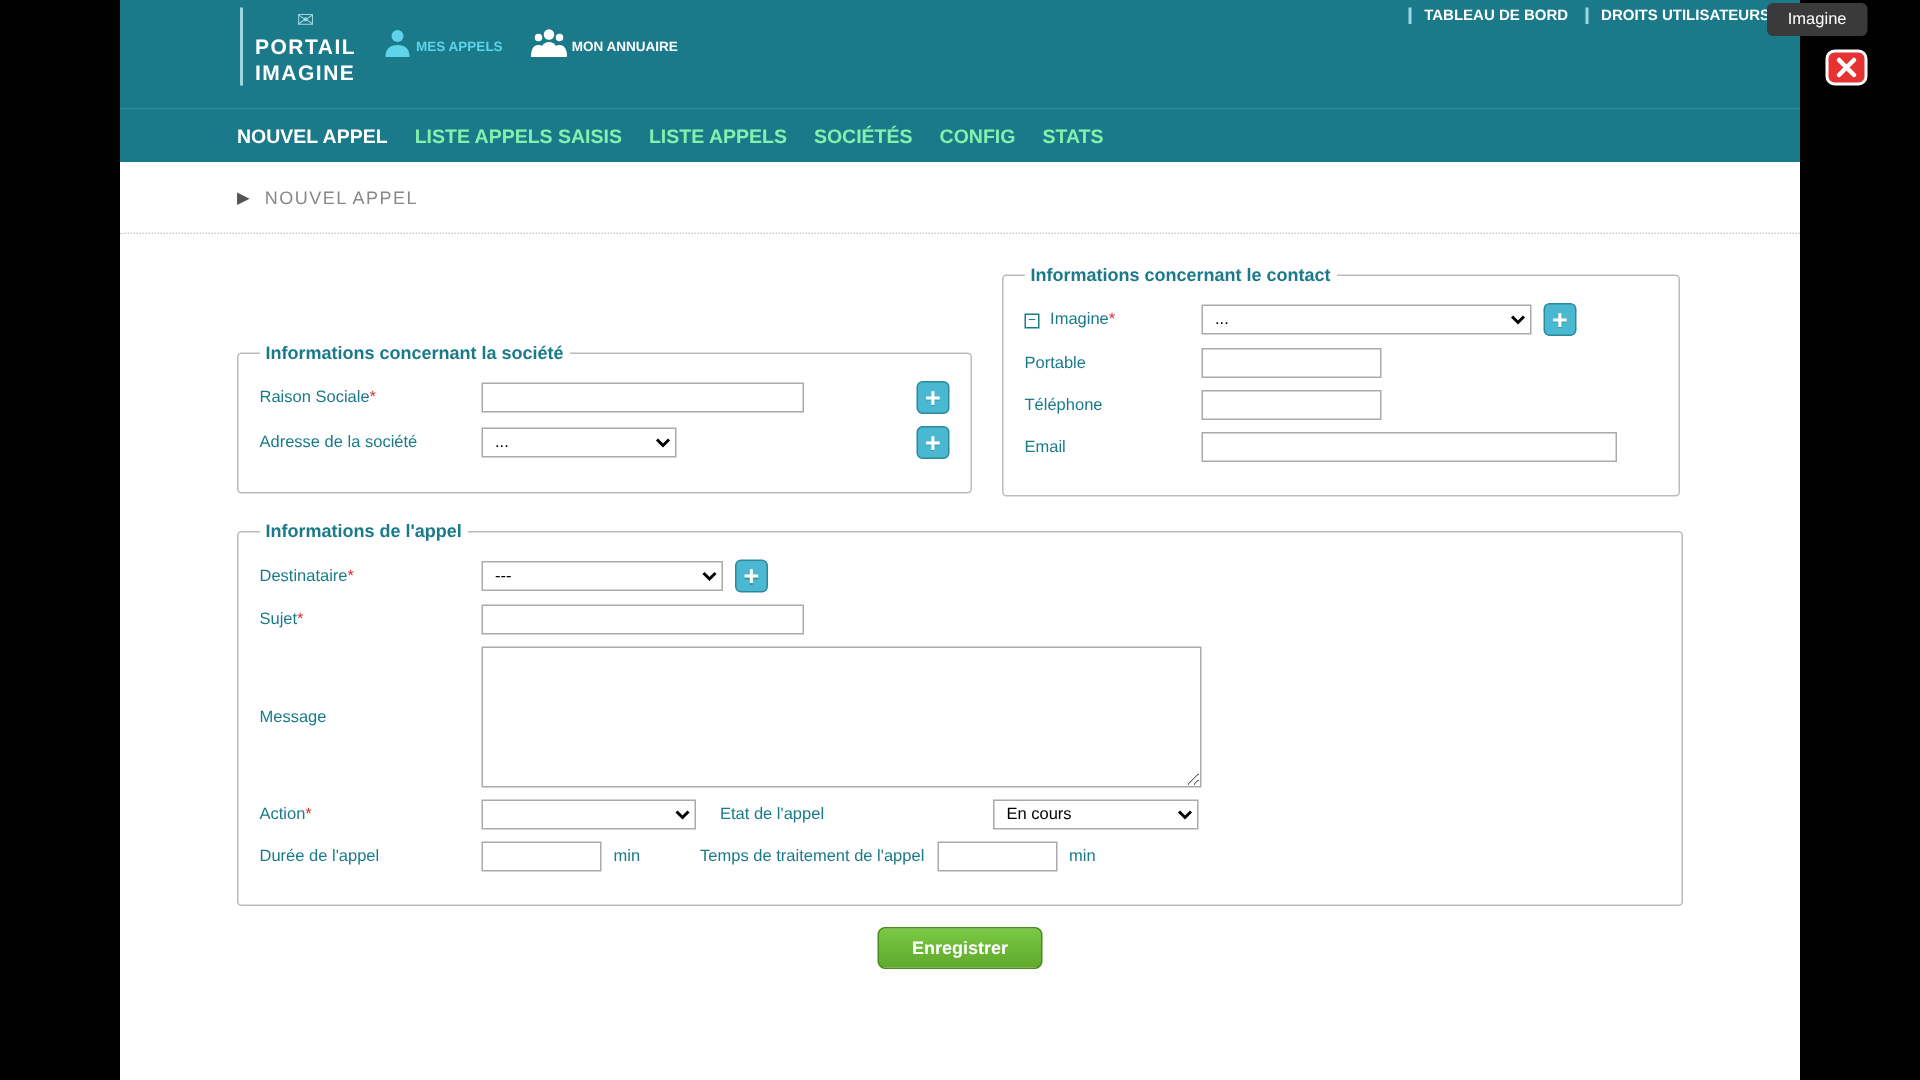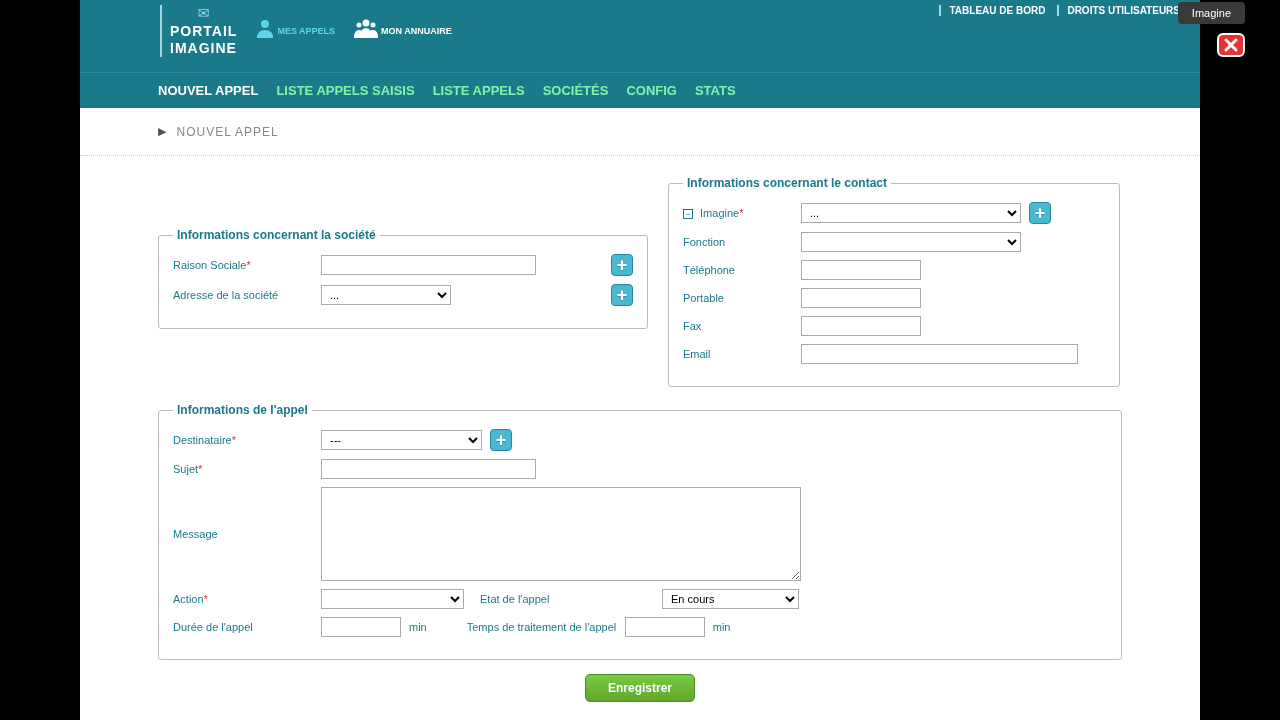--- a/index.html
+++ b/index.html
@@ -153,33 +153,25 @@
           <legend>Informations concernant le contact</legend>
           <div class="form-row">
             <span class="label">
               <span class="collapse-icon">−</span>
               <span>Imagine</span><span class="req">*</span>
             </span>
             <select class="w-220"><option>...</option></select>
             <div class="plus-btn">+</div>
           </div>
           <div class="form-row">
-            <span class="label">Fonction</span>
-            <select class="w-220"><option></option></select>
-          </div>
-          <div class="form-row">
-            <span class="label">Téléphone</span>
-            <input type="text" class="w-120" style="">
-          </div>
-          <div class="form-row">
             <span class="label">Portable</span>
             <input type="text" class="w-120" style="">
           </div>
           <div class="form-row">
-            <span class="label">Fax</span>
+            <span class="label">Téléphone</span>
             <input type="text" class="w-120" style="">
           </div>
           <div class="form-row">
             <span class="label">Email</span>
             <input type="text" class="w-277" style="">
           </div>
         </fieldset>
       </div>
 
       <fieldset class="fs-appel">

